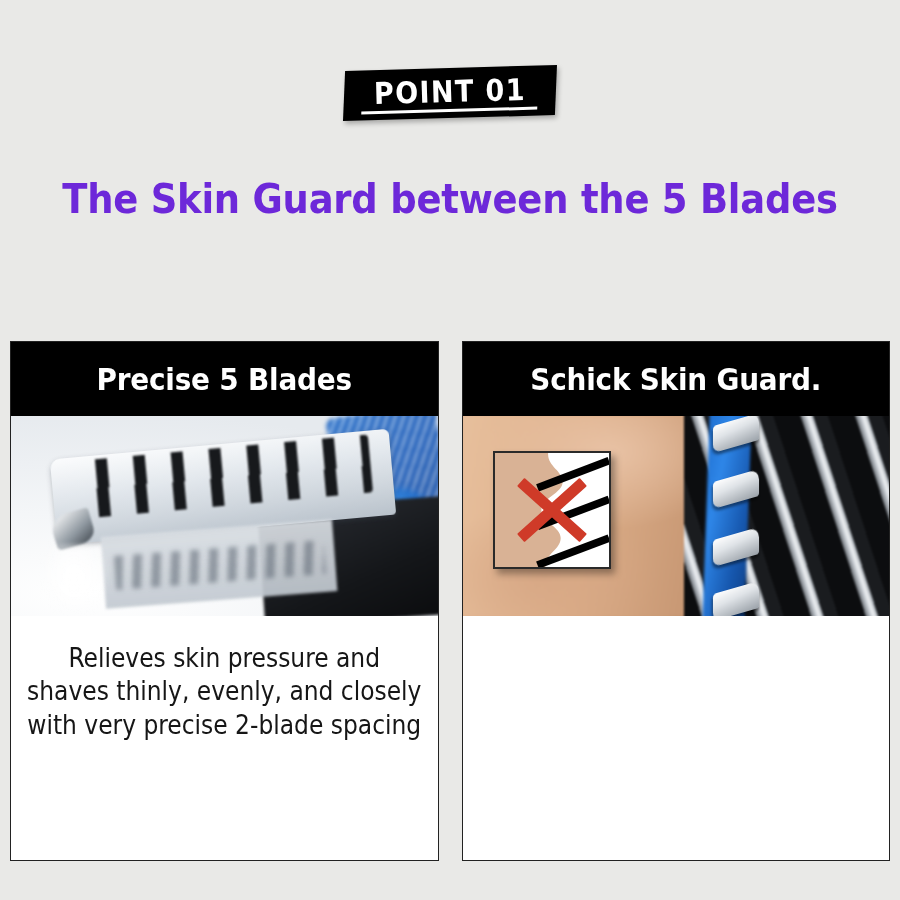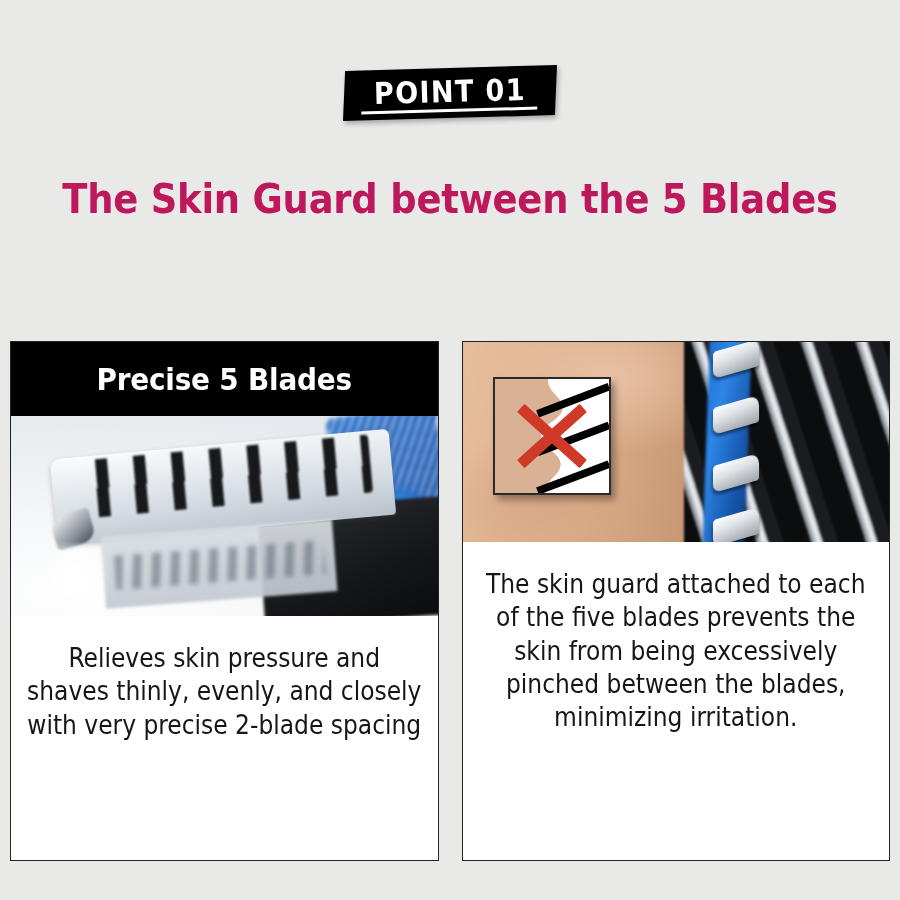--- a/index.html
+++ b/index.html
@@ -54,21 +54,21 @@
     background: #ffffff;
   }
 
   
   .headline {
     position: absolute;
     left: 0;
     top: 146px;
     width: 900px;
     text-align: center;
-    color: #be185d;
+    color: #6d28d9;
     font-family: "Liberation Sans Narrow", "DejaVu Sans Condensed", "Liberation Sans", sans-serif;
     font-weight: 700;
     font-size: 41px;
     line-height: 1.27;
     letter-spacing: -0.2px;
   }
   .headline-line { display: block; }
 
   
   .cards {
@@ -356,20 +356,21 @@
       <div class="pl-engrave"></div>
       <div class="pl-engrave-text"></div>
       <div class="pl-tip"></div>
       <div class="pl-glow"></div>
     </div>
 
     <div class="card-caption">Relieves skin pressure and shaves thinly, evenly, and closely with very precise 2-blade spacing</div>
   </div>
 
   <div class="card">
+    <div class="card-header">Schick Skin Guard.</div>
 
     <div class="card-photo photo-right">
       <div class="pr-skin"></div>
       <div class="pr-blades"></div>
       <div class="pr-guard"></div>
       <div class="pr-tip t1"></div>
       <div class="pr-tip t2"></div>
       <div class="pr-tip t3"></div>
       <div class="pr-tip t4"></div>
 
@@ -387,16 +388,15 @@
           <line x1="44" y1="76" x2="118" y2="48" stroke="#000000" stroke-width="8"></line>
           <line x1="44" y1="116" x2="118" y2="88" stroke="#000000" stroke-width="8"></line>
         </svg>
         <div class="inset-x">
           <span class="a"></span>
           <span class="b"></span>
         </div>
       </div>
     </div>
 
-    <div class="card-caption">The skin guard attached to each of the five blades prevents the skin from being excessively pinched between the blades, minimizing irritation.</div>
   </div>
 
 </div>
 
 </body></html>

